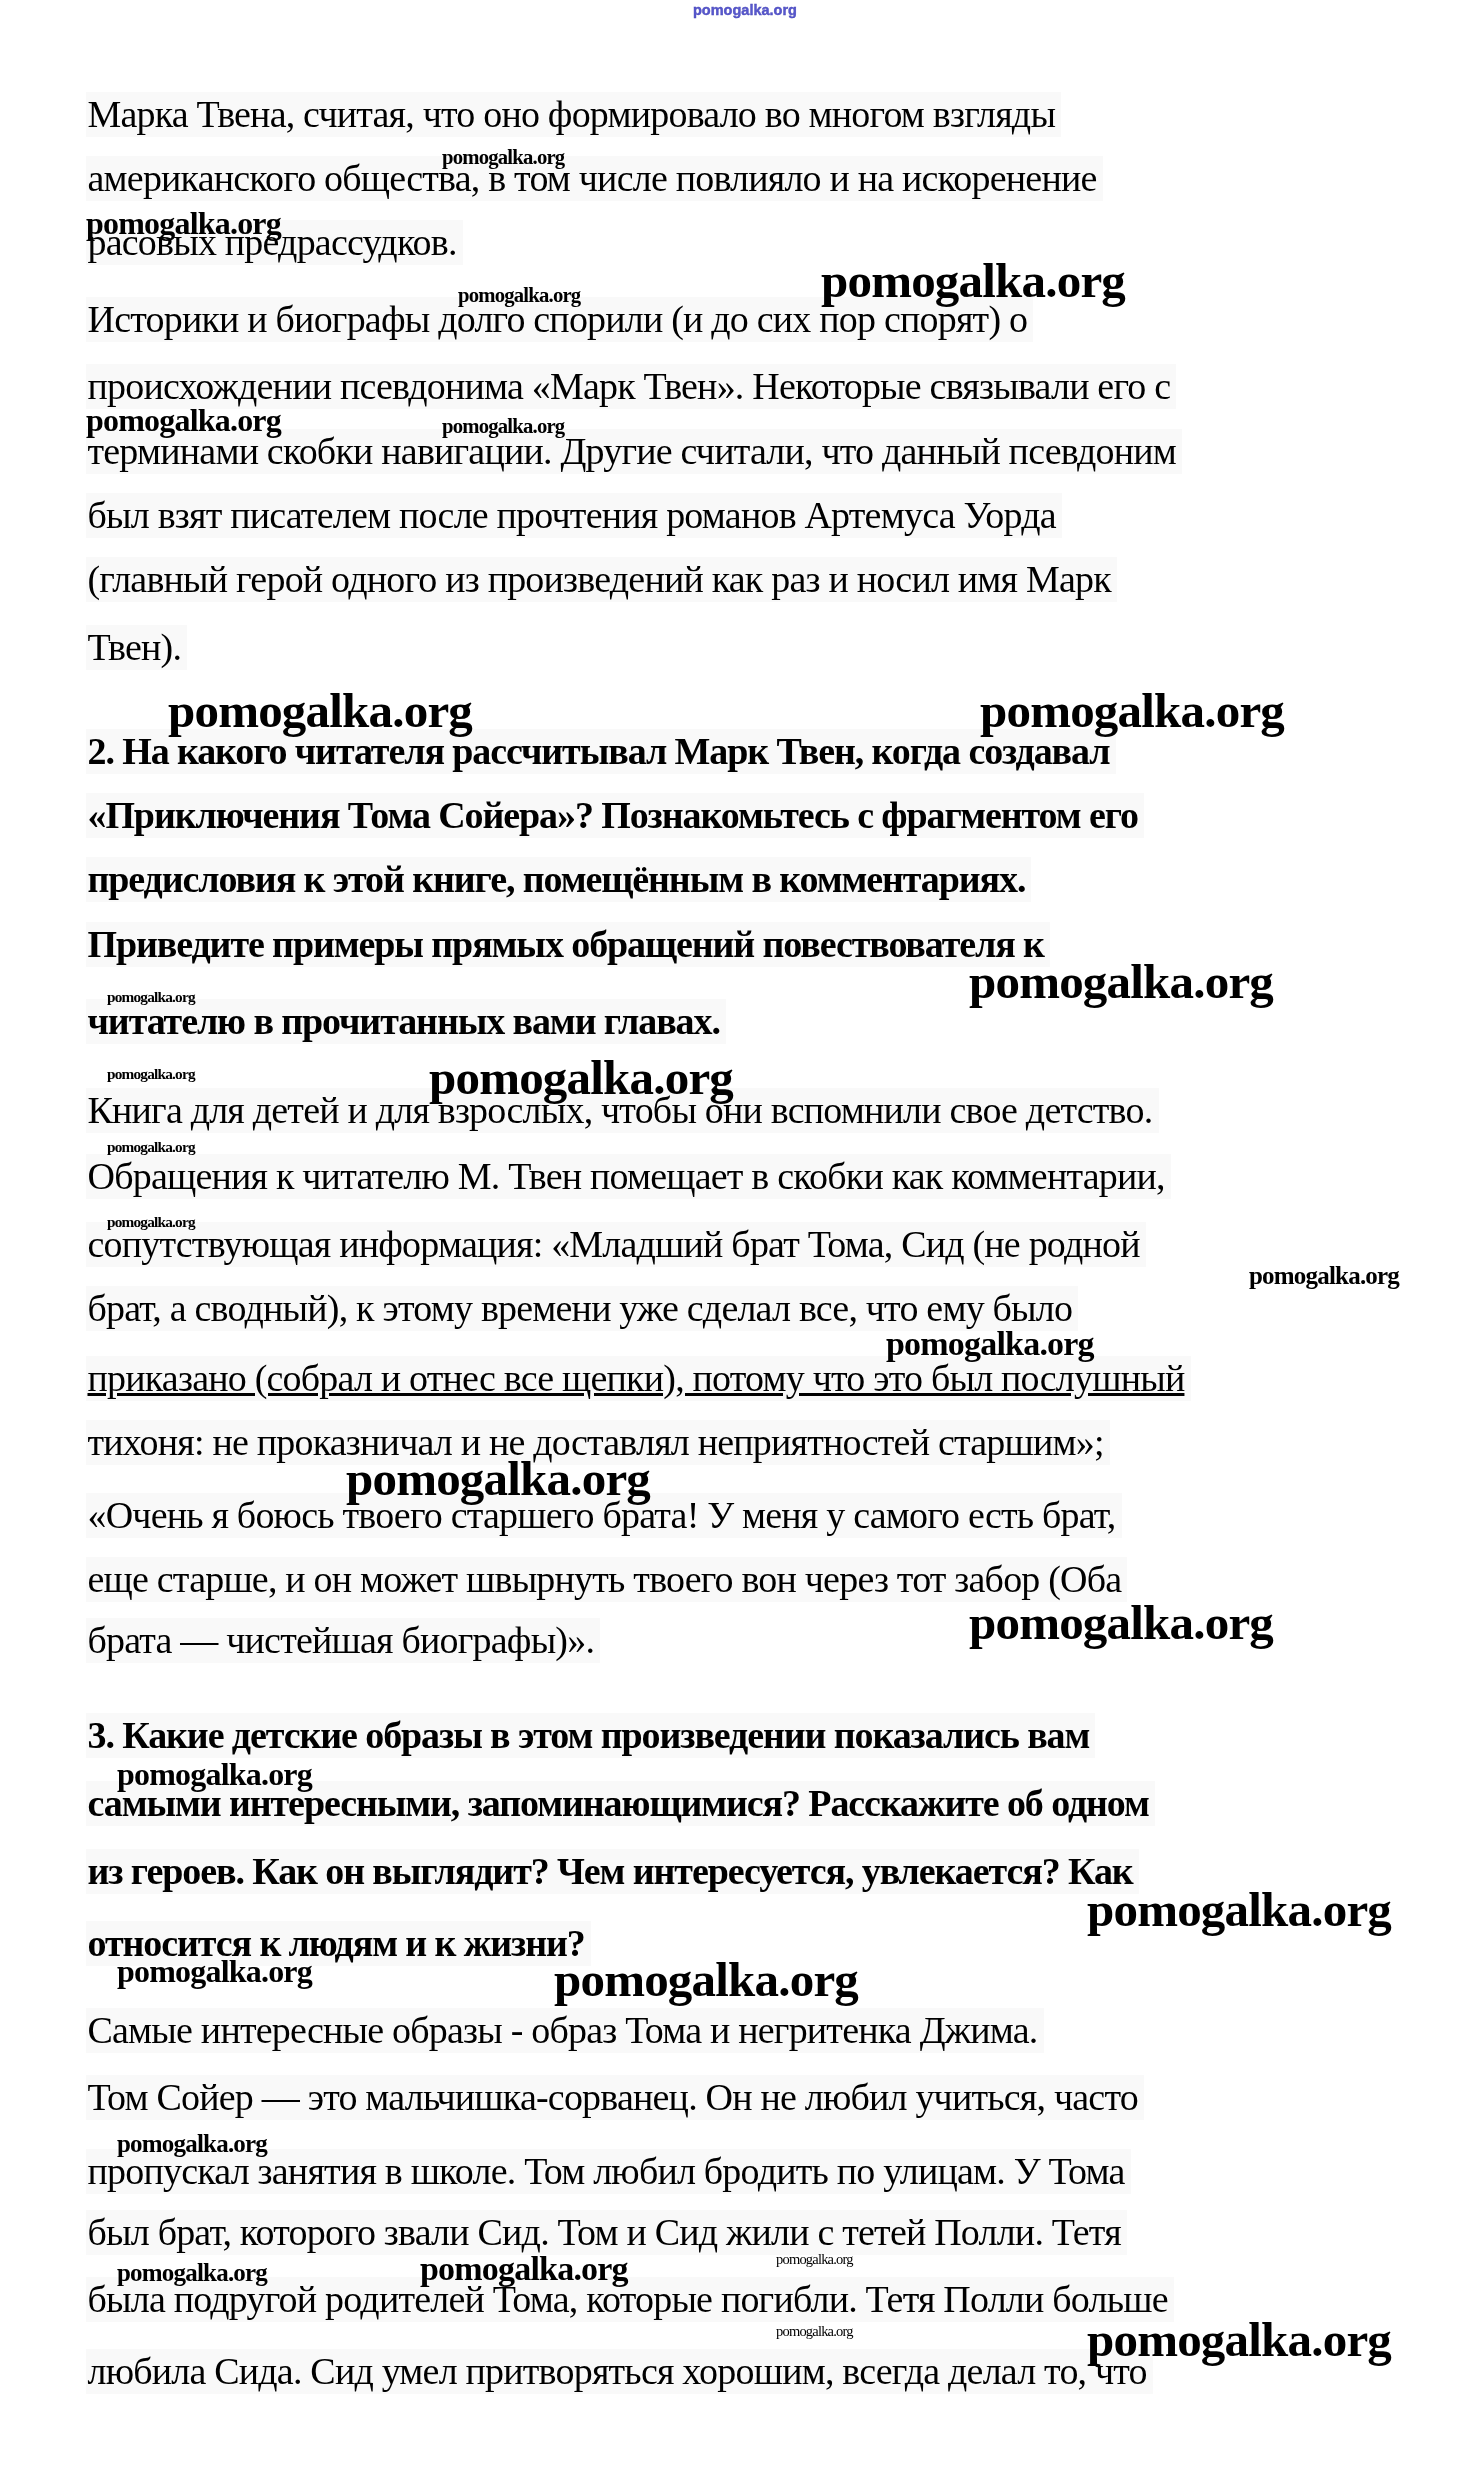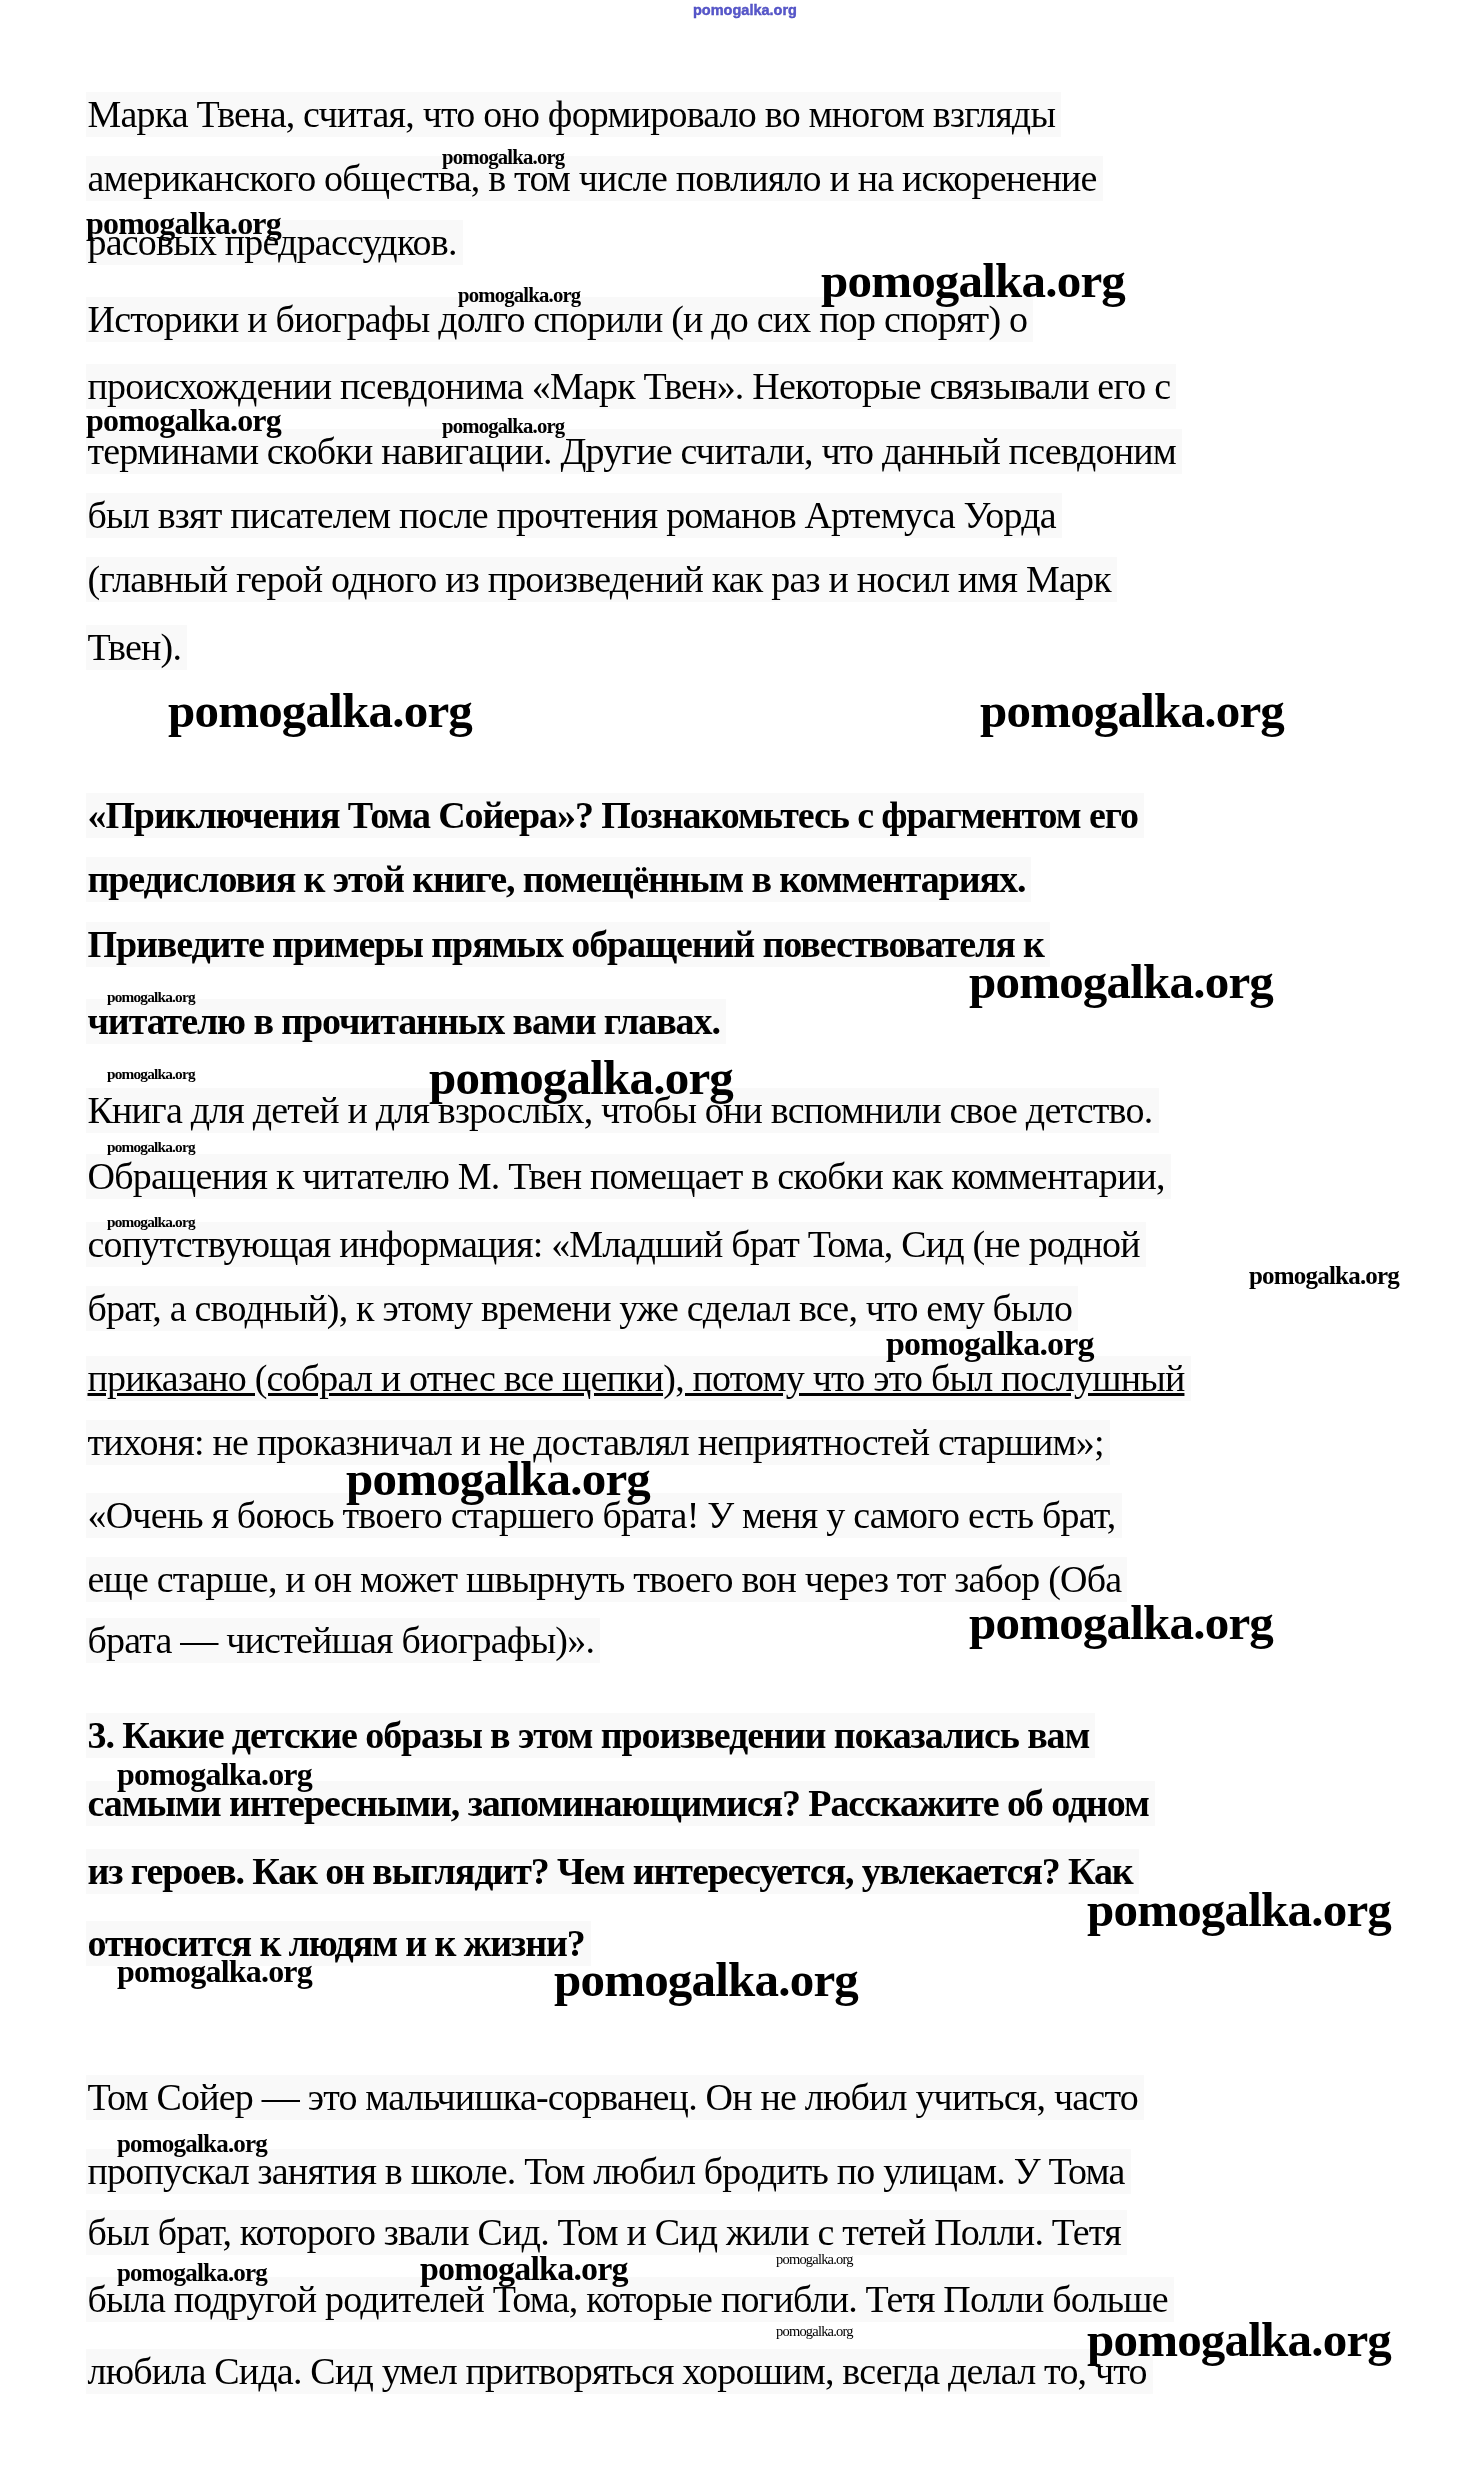--- a/index.html
+++ b/index.html
@@ -63,37 +63,39 @@
 
   <div class="ln" style="top:92px;">Марка Твена, считая, что оно формировало во многом взгляды</div>
   <div class="ln" style="top:156px;">американского общества, в том числе повлияло и на искоренение</div>
   <div class="ln" style="top:220px;">расовых предрассудков.</div>
   <div class="ln" style="top:297px;">Историки и биографы долго спорили (и до сих пор спорят) о</div>
   <div class="ln" style="top:364px;">происхождении псевдонима «Марк Твен». Некоторые связывали его с</div>
   <div class="ln" style="top:429px;">терминами скобки навигации. Другие считали, что данный псевдоним</div>
   <div class="ln" style="top:493px;">был взят писателем после прочтения романов Артемуса Уорда</div>
   <div class="ln" style="top:557px;">(главный герой одного из произведений как раз и носил имя Марк</div>
   <div class="ln" style="top:625px;">Твен).</div>
+  <div class="ln b" style="top:729px;">2. На какого читателя рассчитывал Марк Твен, когда создавал</div>
   <div class="ln b" style="top:793px;">«Приключения Тома Сойера»? Познакомьтесь с фрагментом его</div>
   <div class="ln b" style="top:857px;">предисловия к этой книге, помещённым в комментариях.</div>
   <div class="ln b" style="top:922px;">Приведите примеры прямых обращений повествователя к</div>
   <div class="ln b" style="top:999px;">читателю в прочитанных вами главах.</div>
   <div class="ln" style="top:1088px;">Книга для детей и для взрослых, чтобы они вспомнили свое детство.</div>
   <div class="ln" style="top:1154px;">Обращения к читателю М. Твен помещает в скобки как комментарии,</div>
   <div class="ln" style="top:1222px;">сопутствующая информация: «Младший брат Тома, Сид (не родной</div>
   <div class="ln" style="top:1286px;">брат, а сводный), к этому времени уже сделал все, что ему было</div>
   <div class="ln" style="top:1356px;text-decoration:underline;">приказано (собрал и отнес все щепки), потому что это был послушный</div>
   <div class="ln" style="top:1420px;">тихоня: не проказничал и не доставлял неприятностей старшим»;</div>
   <div class="ln" style="top:1493px;">«Очень я боюсь твоего старшего брата! У меня у самого есть брат,</div>
   <div class="ln" style="top:1557px;">еще старше, и он может швырнуть твоего вон через тот забор (Оба</div>
   <div class="ln" style="top:1618px;">брата — чистейшая биографы)».</div>
   <div class="ln b" style="top:1713px;">3. Какие детские образы в этом произведении показались вам</div>
   <div class="ln b" style="top:1781px;">самыми интересными, запоминающимися? Расскажите об одном</div>
   <div class="ln b" style="top:1849px;">из героев. Как он выглядит? Чем интересуется, увлекается? Как</div>
   <div class="ln b" style="top:1921px;">относится к людям и к жизни?</div>
+  <div class="ln" style="top:2008px;">Самые интересные образы - образ Тома и негритенка Джима.</div>
   <div class="ln" style="top:2075px;">Том Сойер — это мальчишка-сорванец. Он не любил учиться, часто</div>
   <div class="ln" style="top:2149px;">пропускал занятия в школе. Том любил бродить по улицам. У Тома</div>
   <div class="ln" style="top:2210px;">был брат, которого звали Сид. Том и Сид жили с тетей Полли. Тетя</div>
   <div class="ln" style="top:2277px;text-align:right;">была подругой родителей Тома, которые погибли. Тетя Полли больше</div>
   <div class="ln" style="top:2349px;">любила Сида. Сид умел притворяться хорошим, всегда делал то, что</div>
 
   <span class="wm w27" style="left:442px;top:147px;">pomogalka.org</span>
   <span class="wm w42" style="left:86px;top:207px;">pomogalka.org</span>
   <span class="wm w64" style="left:821px;top:256px;">pomogalka.org</span>
   <span class="wm w27" style="left:458px;top:285px;">pomogalka.org</span>

